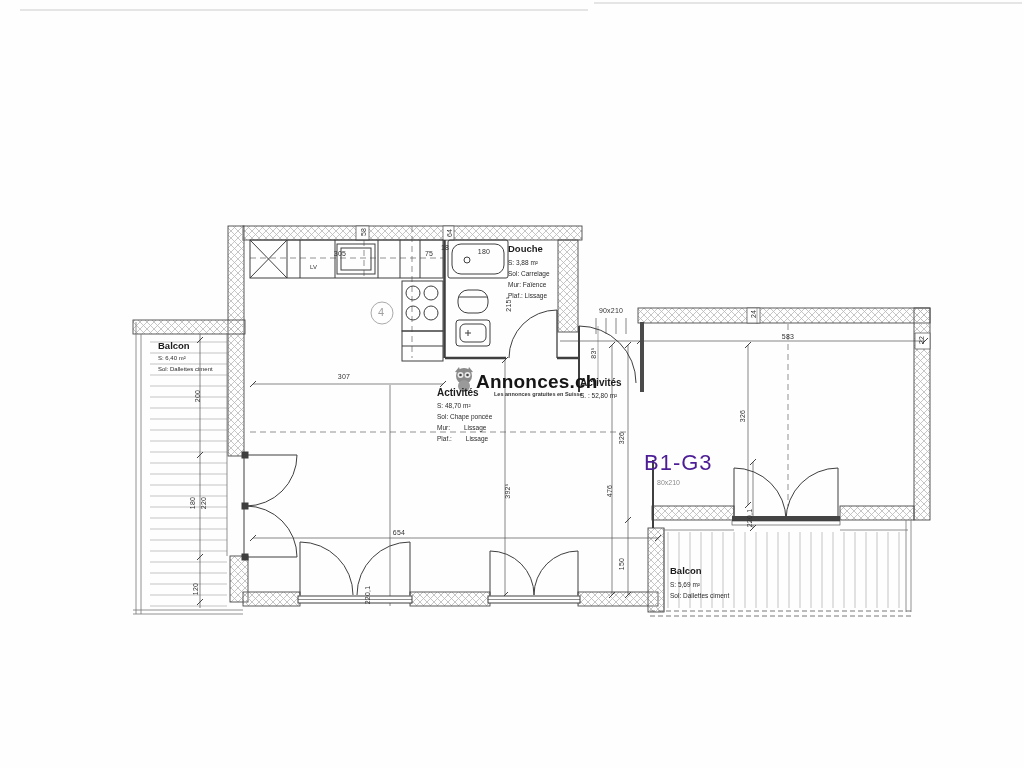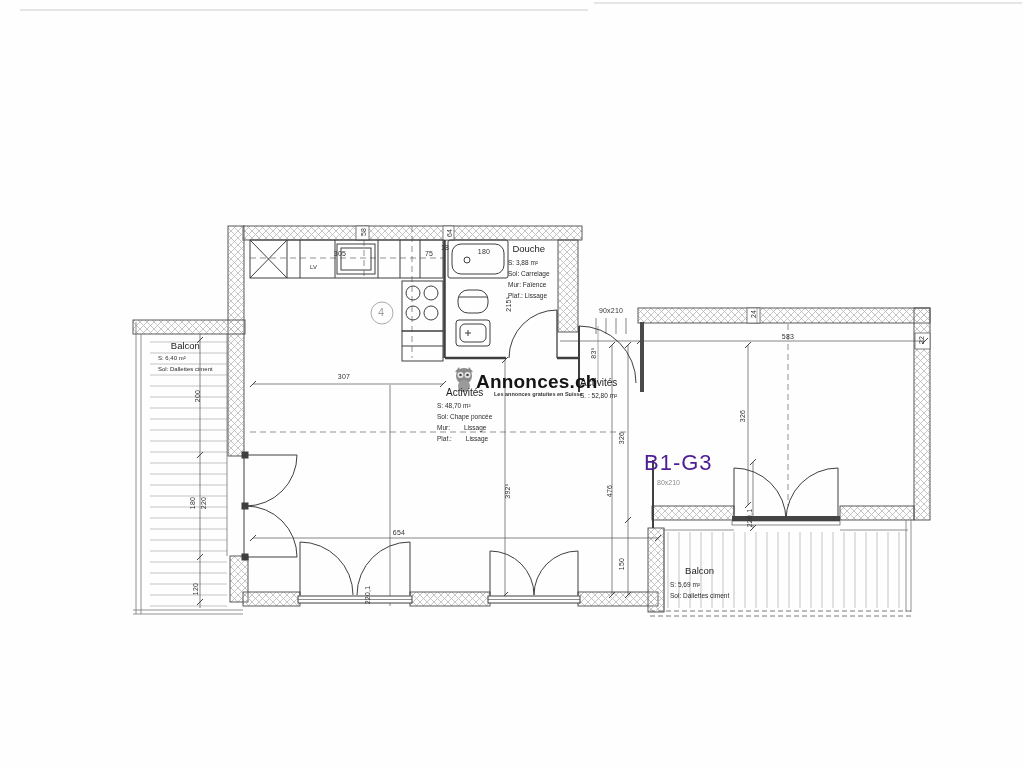--- a/index.html
+++ b/index.html
@@ -3,21 +3,21 @@
 <meta charset="utf-8">
 <style>
   html,body{margin:0;padding:0;background:#e9e9e9;}
   #page{position:relative;width:1024px;height:768px;background:#fefefe;overflow:hidden;
         font-family:"Liberation Sans", sans-serif;color:#222;}
   .abs{position:absolute;}
   svg{position:absolute;left:0;top:0;}
   .dim{position:absolute;font-size:7px;color:#333;white-space:nowrap;
        transform:translate(-50%,-50%);letter-spacing:0.2px;}
   .dim.rot{transform:translate(-50%,-50%) rotate(-90deg);}
-  .room-title{font-weight:normal;font-size:9.5px;color:#1c1c1c;white-space:nowrap;text-align:center;}
+  .room-title{font-weight:bold;font-size:9.5px;color:#1c1c1c;white-space:nowrap;}
   .room-line{font-size:6.5px;color:#2a2a2a;white-space:nowrap;line-height:11px;}
   .room-line .val{display:inline-block;margin-left:14px;}
   .wm-brand{font-weight:bold;font-size:19px;color:#151515;white-space:nowrap;letter-spacing:0.2px;}
   .wm-tag{font-weight:bold;font-size:5.5px;color:#333;white-space:nowrap;}
   .unit{font-size:22px;color:#4c1d95;letter-spacing:1px;white-space:nowrap;}
   .unit-door{font-size:7px;color:#8c8c8c;white-space:nowrap;}
   .lv{font-size:6px;color:#333;}
   .grid-mark{font-size:11px;color:#a0a0a0;}
 </style>
 </head>

